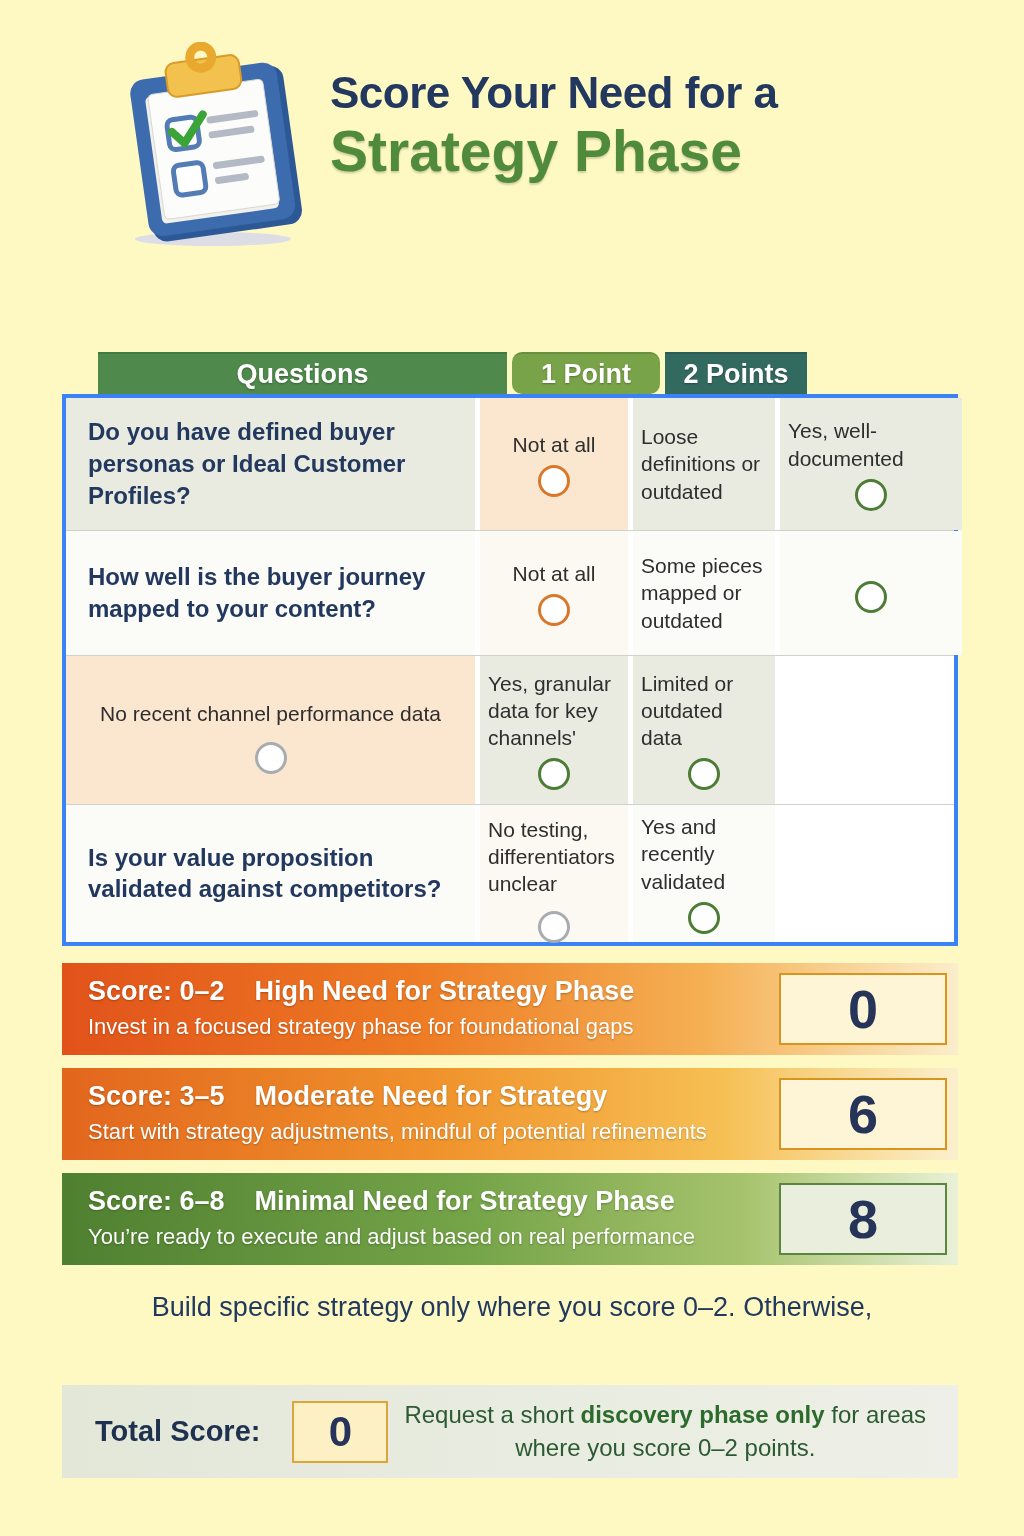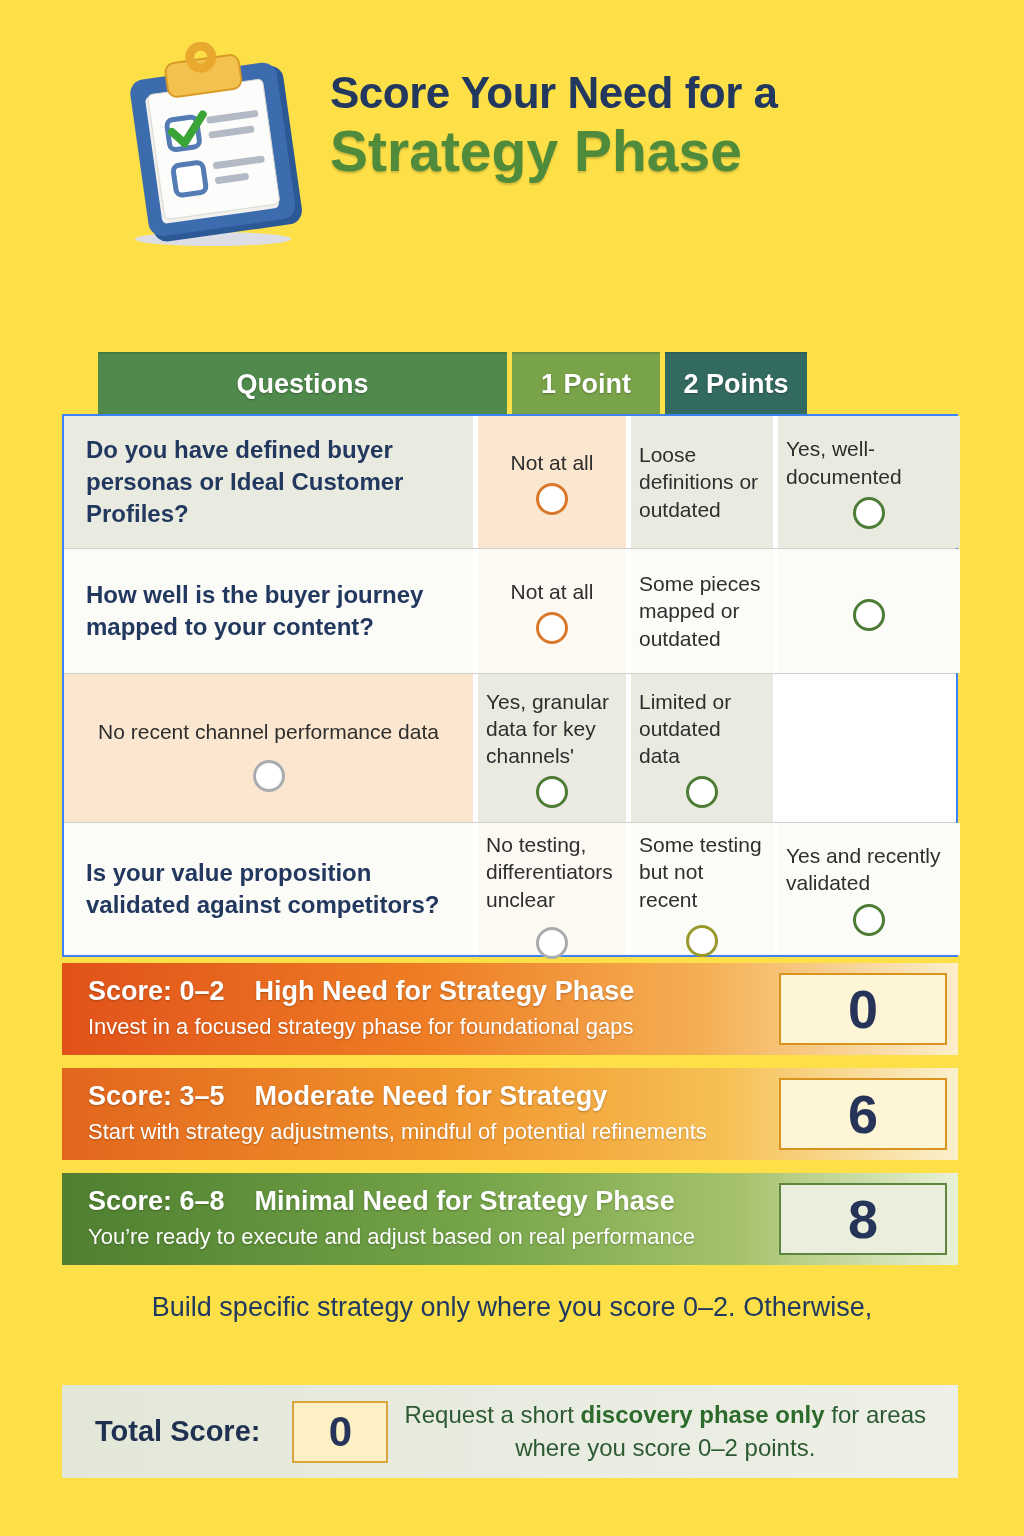--- a/index.html
+++ b/index.html
@@ -1,34 +1,34 @@
 <!DOCTYPE html>
 <html><head>
 <meta charset="utf-8">
 <style>
   html,body { margin:0; padding:0; }
   body { width:1024px; height:1536px; font-family:"Liberation Sans", sans-serif; }
-  .page { position:relative; width:1024px; height:1536px; background:#fde047; overflow:hidden; }
+  .page { position:relative; width:1024px; height:1536px; background:#fef9c3; overflow:hidden; }
 
   
   .clipwrap { position:absolute; left:108px; top:42px; width:215px; height:205px; }
   .titleblock { position:absolute; left:330px; top:68px; }
   .title1 { font-size:44px; font-weight:600; color:#22385f; letter-spacing:-0.5px; }
   .title2 { font-size:57px; font-weight:700; color:#4f8b3b; margin-top:0; text-shadow:0 2px 2px rgba(0,0,0,0.18); }
   .subtitle { position:absolute; top:253px; left:0; right:0; margin:0 auto; max-width:845px;
               text-align:center; font-size:27px; line-height:1.35; color:#1d3a5e; }
 
   
   .scoretable { position:absolute; left:62px; top:352px; width:896px; }
   .thead, .trow { display:grid; grid-template-columns:409px 148px 142px 182px; column-gap:5px; }
-  .thead { height:62px;padding-left:36px; }
+  .thead { height:42px;padding-left:36px; }
   .hcell { color:#fff; font-weight:700; font-size:27px; display:flex; align-items:center; justify-content:center;
            text-shadow:0 1px 2px rgba(0,0,0,0.3); border-top:2px solid rgba(0,0,0,0.12); }
-  .hq { background:#4f8a4c; } .h0 { background:#ef7225; } .h1 { background:#79a348; } .h2 { background:#336a60; }
-  .tbody { border:2px solid #3b82f6; background:#fff; }
+  .hq { background:#4f8a4c; } .h0 { background:#ef7225; } .h1 { background:#79a348;border-radius:10px; } .h2 { background:#336a60; }
+  .tbody { border:4px solid #3b82f6; background:#fff; }
   .trow { background:#fff; border-top:1px solid #cfd2cb; }
   .trow:first-child { border-top:none; }
   .trow:nth-child(1) { min-height:132px; }
   .trow:nth-child(2) { min-height:124px; }
   .trow:nth-child(3) { min-height:148px; }
   .trow:nth-child(4) { min-height:122px; }
   .cell { box-sizing:border-box; }
   .qcell { display:flex; align-items:center; padding:10px 18px 10px 22px;
            font-weight:700; font-size:24px; line-height:1.32; color:#22385f; }
   .acell { display:flex; flex-direction:column; align-items:center; justify-content:center;
@@ -164,24 +164,20 @@
           <span class="ring" data-marker="green"></span>
         </div>
       </div>
 
       <div class="trow">
         <div class="cell qcell">Is your value proposition validated against competitors?</div>
         <div class="cell acell c1">
           <span class="atext">No testing, differentiators unclear</span>
           <span class="ring" data-marker="gray"></span>
         </div>
-        <div class="cell acell c2">
-          <span class="atext">Some testing but not recent</span>
-          <span class="ring" data-marker="olive"></span>
-        </div>
         <div class="cell acell c3">
           <span class="atext">Yes and recently validated</span>
           <span class="ring" data-marker="green"></span>
         </div>
       </div>
 
     </div>
   </div>
 
   <div class="bands">

